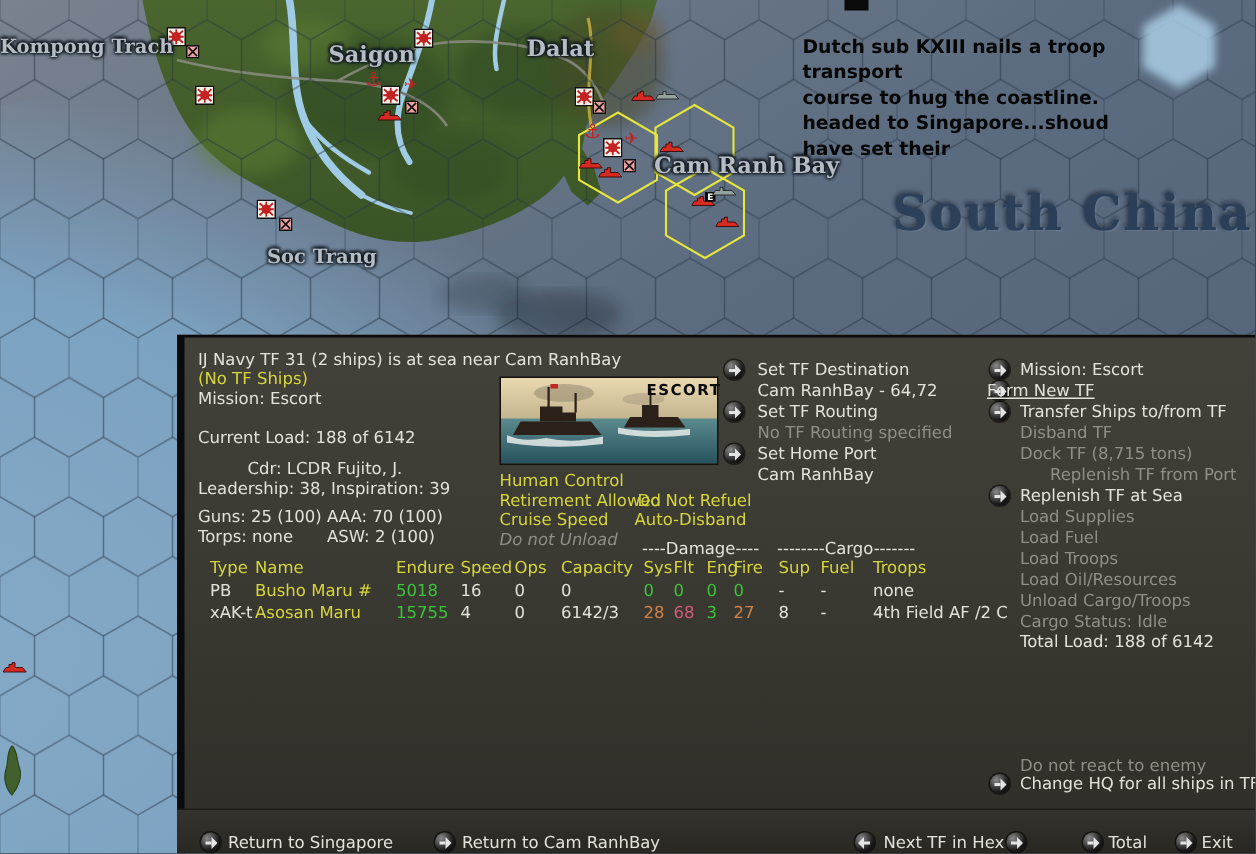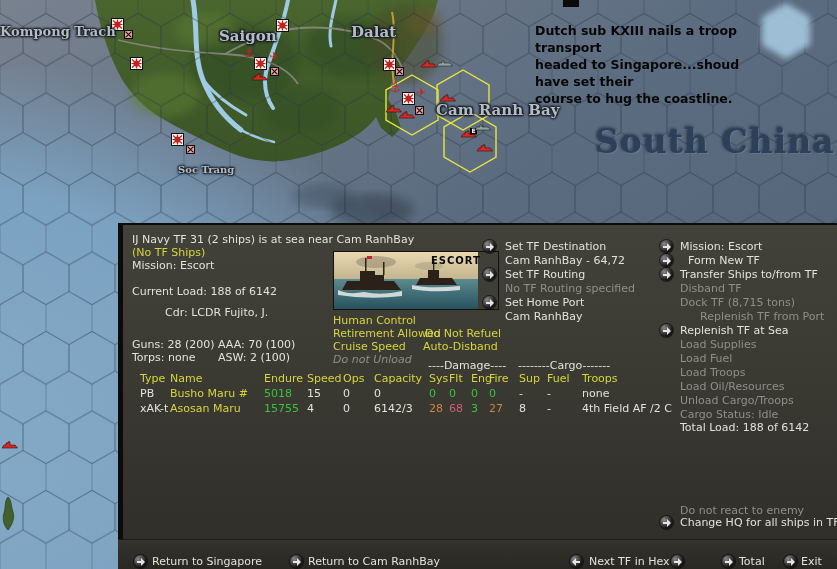--- a/index.html
+++ b/index.html
@@ -31,21 +31,21 @@
   
   .icon-arrow{position:absolute;width:13px;height:13px;border-radius:50%;
     background:radial-gradient(circle at 32% 30%,#8a8a8a,#1a1a1a 62%,#000 100%);
     box-shadow:0 0 0 1px rgba(0,0,0,.55);}
   .icon-arrow i{position:absolute;left:2.5px;top:5.5px;width:4px;height:2px;background:#e4e4e4;}
   .icon-arrow em{position:absolute;left:6.5px;top:2.5px;width:0;height:0;
     border-left:4.5px solid #e4e4e4;border-top:4px solid transparent;border-bottom:4px solid transparent;}
   .icon-arrow.left i{left:6px;}
   .icon-arrow.left em{left:2px;border-left:none;border-right:4.5px solid #e4e4e4;}
 
-  .ship-art{position:absolute;left:215px;top:28px;width:166px;height:59px;
+  .ship-art{position:absolute;left:215px;top:28px;width:146px;height:59px;
     border:1px solid #15120d;}
   .escort-label{position:absolute;left:97px;top:3px;color:#0a0a0a;font-weight:bold;
     font-size:10px;letter-spacing:1px;}
 </style>
 </head>
 <body>
 
 <div class="stage">
 
   <svg width="837" height="569" viewBox="0 0 837 569" style="position:absolute;left:0;top:0;">
@@ -186,37 +186,38 @@
       <use href="#s-rship" x="2" y="441" width="16" height="8"></use>
       <use href="#s-island" x="1" y="497" width="14" height="34"></use>
       <rect x="563" y="0" width="16" height="7" fill="#0a0a0a"></rect>
     </g>
   </svg>
 
   <div class="map-label" style="left:0px;top:24px;font-size:13px;">Kompong Trach</div>
   <div class="map-label" style="left:219px;top:27px;font-size:15px;">Saigon</div>
   <div class="map-label" style="left:351px;top:23px;font-size:15px;">Dalat</div>
   <div class="map-label" style="left:436px;top:101px;font-size:15px;">Cam Ranh Bay</div>
-  <div class="map-label" style="left:146px;top:164px;font-size:10px;padding-left:32px;">Soc Trang</div>
+  <div class="map-label" style="left:146px;top:164px;font-size:13px;padding-left:32px;">Soc Trang</div>
   <div class="map-label sea-label" style="left:595px;top:122px;font-size:33px;">South China Se</div>
 
   <div class="msg">
     <div>Dutch sub KXIII nails a troop transport</div>
+    <div>course to hug the coastline.</div>
     <div>headed to Singapore...shoud have set their</div>
-    <div>course to hug the coastline.</div>
   </div>
 
   <div class="panel">
 
     <div class="t white" style="left:14px;top:10px;">IJ Navy TF 31 (2 ships) is at sea near Cam RanhBay</div>
     <div class="t yellow" style="left:14px;top:23px;">(No TF Ships)</div>
     <div class="t white" style="left:14px;top:36px;">Mission: Escort</div>
     <div class="t white" style="left:14px;top:62px;">Current Load: 188 of 6142</div>
     <div class="t white" style="left:14px;top:83px;margin-left:33px;">Cdr: LCDR  Fujito, J.</div>
-    <div class="t white" style="left:14px;top:115px;">Guns: 28 (200)</div>
+    <div class="t white" style="left:14px;top:96px;">Leadership: 38, Inspiration: 39</div>
+    <div class="t white" style="left:14px;top:115px;">Guns: 25 (100)</div>
     <div class="t white" style="left:100px;top:115px;">AAA: 70 (100)</div>
     <div class="t white" style="left:14px;top:128px;">Torps: none</div>
     <div class="t white" style="left:100px;top:128px;">ASW: 2 (100)</div>
 
     <div class="ship-art">
       <svg width="144" height="57" viewBox="0 0 144 57">
         <defs>
           <linearGradient id="skyG" x1="0" y1="0" x2="0" y2="1">
             <stop offset="0" stop-color="#ead9b0"></stop>
               <stop offset="1" stop-color="#c0b28c"></stop>
@@ -277,21 +278,21 @@
 
     <span class="icon-arrow" style="left:542px;top:17px;">
         <i></i>
         <em></em>
       </span>
     <div class="t white" style="left:562px;top:17px;">Mission: Escort</div>
     <span class="icon-arrow" style="left:542px;top:31px;">
         <i></i>
         <em></em>
       </span>
-    <div class="t white" style="left:570px;top:31px;">Form New TF</div>
+    <div class="t white" style="left:540px;top:31px;text-decoration:underline;">Form New TF</div>
     <span class="icon-arrow" style="left:542px;top:45px;">
         <i></i>
         <em></em>
       </span>
     <div class="t white" style="left:562px;top:45px;">Transfer Ships to/from TF</div>
     <div class="t gray" style="left:562px;top:59px;">Disband TF</div>
     <div class="t gray" style="left:562px;top:73px;">Dock TF (8,715 tons)</div>
     <div class="t gray" style="left:562px;top:87px;margin-left:20px;">Replenish TF from Port</div>
     <span class="icon-arrow" style="left:542px;top:101px;">
         <i></i>
@@ -319,21 +320,21 @@
     <div class="t yellow" style="left:331px;top:149px;">Flt</div>
     <div class="t yellow" style="left:353px;top:149px;">Eng</div>
     <div class="t yellow" style="left:371px;top:149px;">Fire</div>
     <div class="t yellow" style="left:401px;top:149px;">Sup</div>
     <div class="t yellow" style="left:429px;top:149px;">Fuel</div>
     <div class="t yellow" style="left:464px;top:149px;">Troops</div>
 
     <div class="t white" style="left:22px;top:164px;">PB</div>
     <div class="t yellow" style="left:52px;top:164px;">Busho Maru #</div>
     <div class="t green" style="left:146px;top:164px;">5018</div>
-    <div class="t white" style="left:189px;top:164px;">15</div>
+    <div class="t white" style="left:189px;top:164px;">16</div>
     <div class="t white" style="left:225px;top:164px;">0</div>
     <div class="t white" style="left:256px;top:164px;">0</div>
     <div class="t green" style="left:311px;top:164px;">0</div>
     <div class="t green" style="left:331px;top:164px;">0</div>
     <div class="t green" style="left:353px;top:164px;">0</div>
     <div class="t green" style="left:371px;top:164px;">0</div>
     <div class="t white" style="left:401px;top:164px;">-</div>
     <div class="t white" style="left:429px;top:164px;">-</div>
     <div class="t white" style="left:464px;top:164px;">none</div>
 

